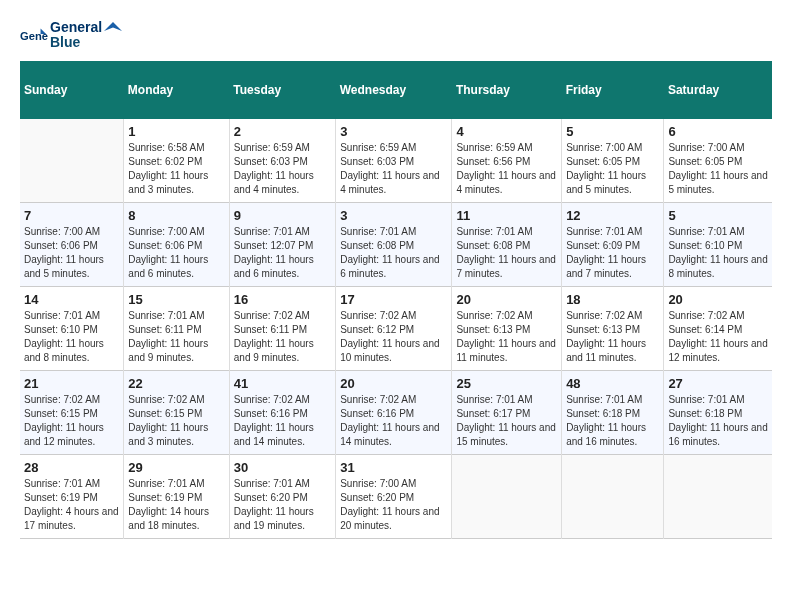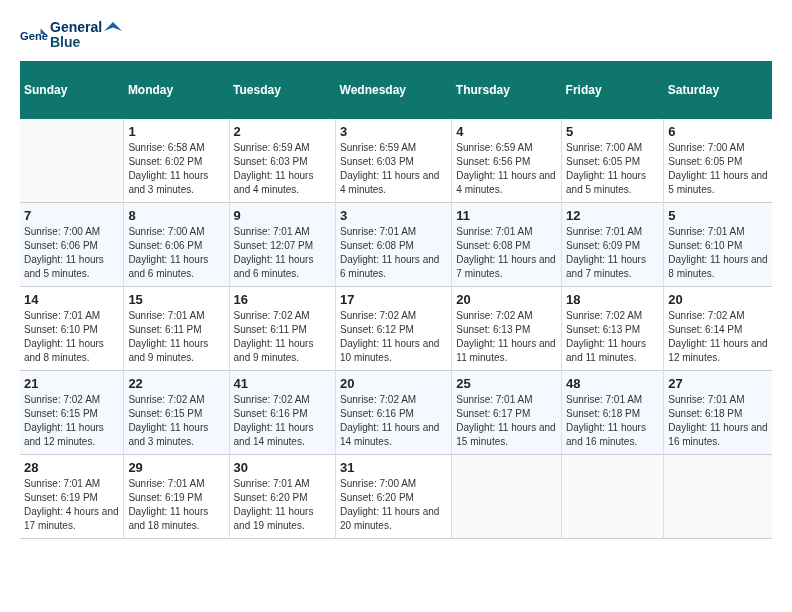--- a/index.html
+++ b/index.html
@@ -352,21 +352,21 @@
             <div>Sunrise: 7:01 AM</div>
             <div>Sunset: 6:19 PM</div>
             <div>Daylight: 4 hours and 17 minutes.</div>
           </div>
         </td>
         <td>
           <span class="day-number">29</span>
           <div class="day-detail">
             <div>Sunrise: 7:01 AM</div>
             <div>Sunset: 6:19 PM</div>
-            <div>Daylight: 11 hours and 18 minutes.</div>
+            <div>Daylight: 14 hours and 18 minutes.</div>
           </div>
         </td>
         <td>
           <span class="day-number">30</span>
           <div class="day-detail">
             <div>Sunrise: 7:01 AM</div>
             <div>Sunset: 6:20 PM</div>
             <div>Daylight: 11 hours and 19 minutes.</div>
           </div>
         </td>

